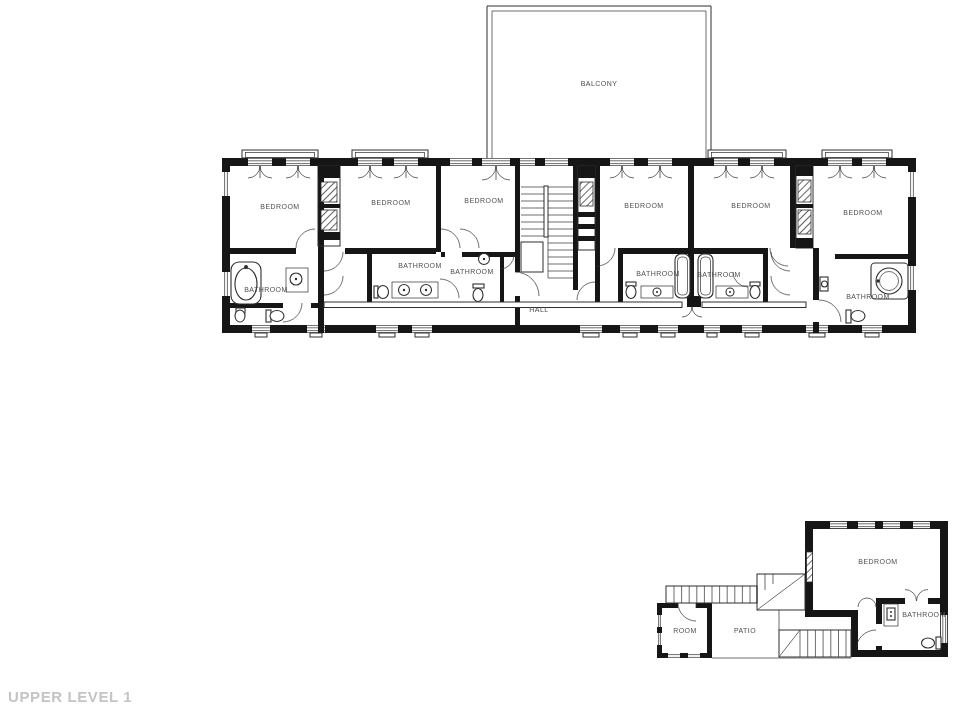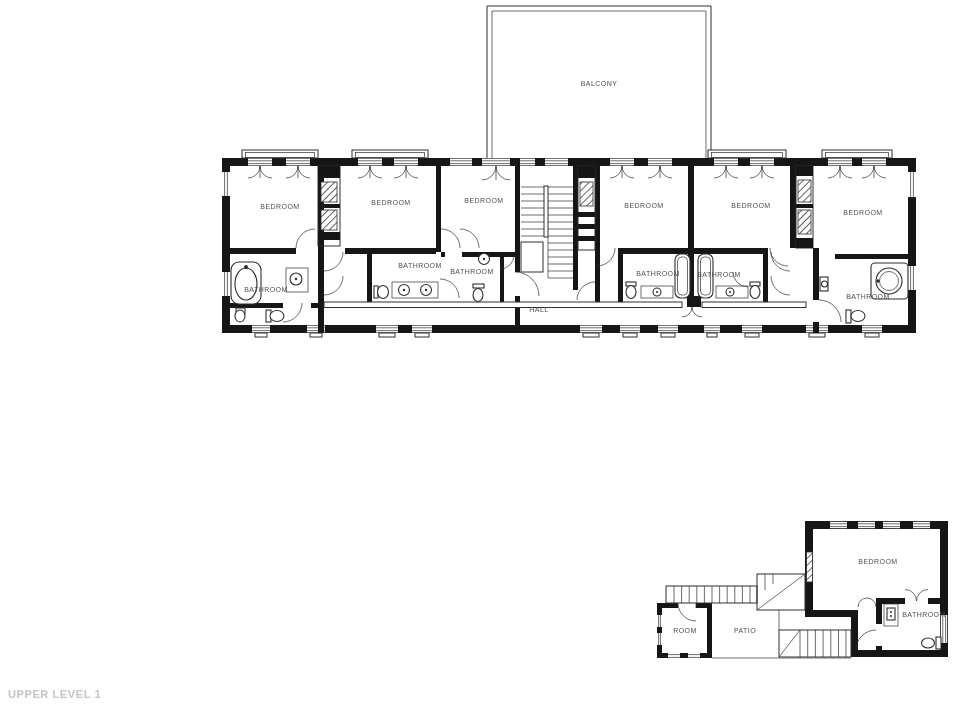--- a/index.html
+++ b/index.html
@@ -12,21 +12,21 @@
   .wall{fill:var(--wall);stroke:none;}
   .thin{fill:none;stroke:var(--line);stroke-width:1;}
   .thin05{fill:none;stroke:var(--line);stroke-width:0.7;}
   .white{fill:#ffffff;stroke:none;}
   .wstrip{fill:#ffffff;stroke:var(--line);stroke-width:1;}
   .fixt{fill:#ffffff;stroke:var(--line);stroke-width:1.1;}
   .dot{fill:var(--line);stroke:none;}
   .hatchrect{fill:url(#hatch);stroke:var(--line);stroke-width:0.8;}
   .room-label{font-family:"Liberation Sans",sans-serif;font-size:7px;letter-spacing:0.45px;
               fill:var(--label);text-anchor:middle;}
-  .plan-title{position:absolute;left:8px;top:688px;font-size:11px;letter-spacing:0.6px;
+  .plan-title{position:absolute;left:8px;top:688px;font-size:15px;letter-spacing:0.6px;
               color:var(--title);font-weight:bold;}
 </style>
 </head>
 <body>
 
 <div class="canvas">
 <svg width="957" height="712" viewBox="0 0 957 712">
   <defs>
     <pattern id="hatch" width="5" height="5" patternUnits="userSpaceOnUse" patternTransform="rotate(45)">
       <rect width="5" height="5" fill="#ffffff"></rect>

